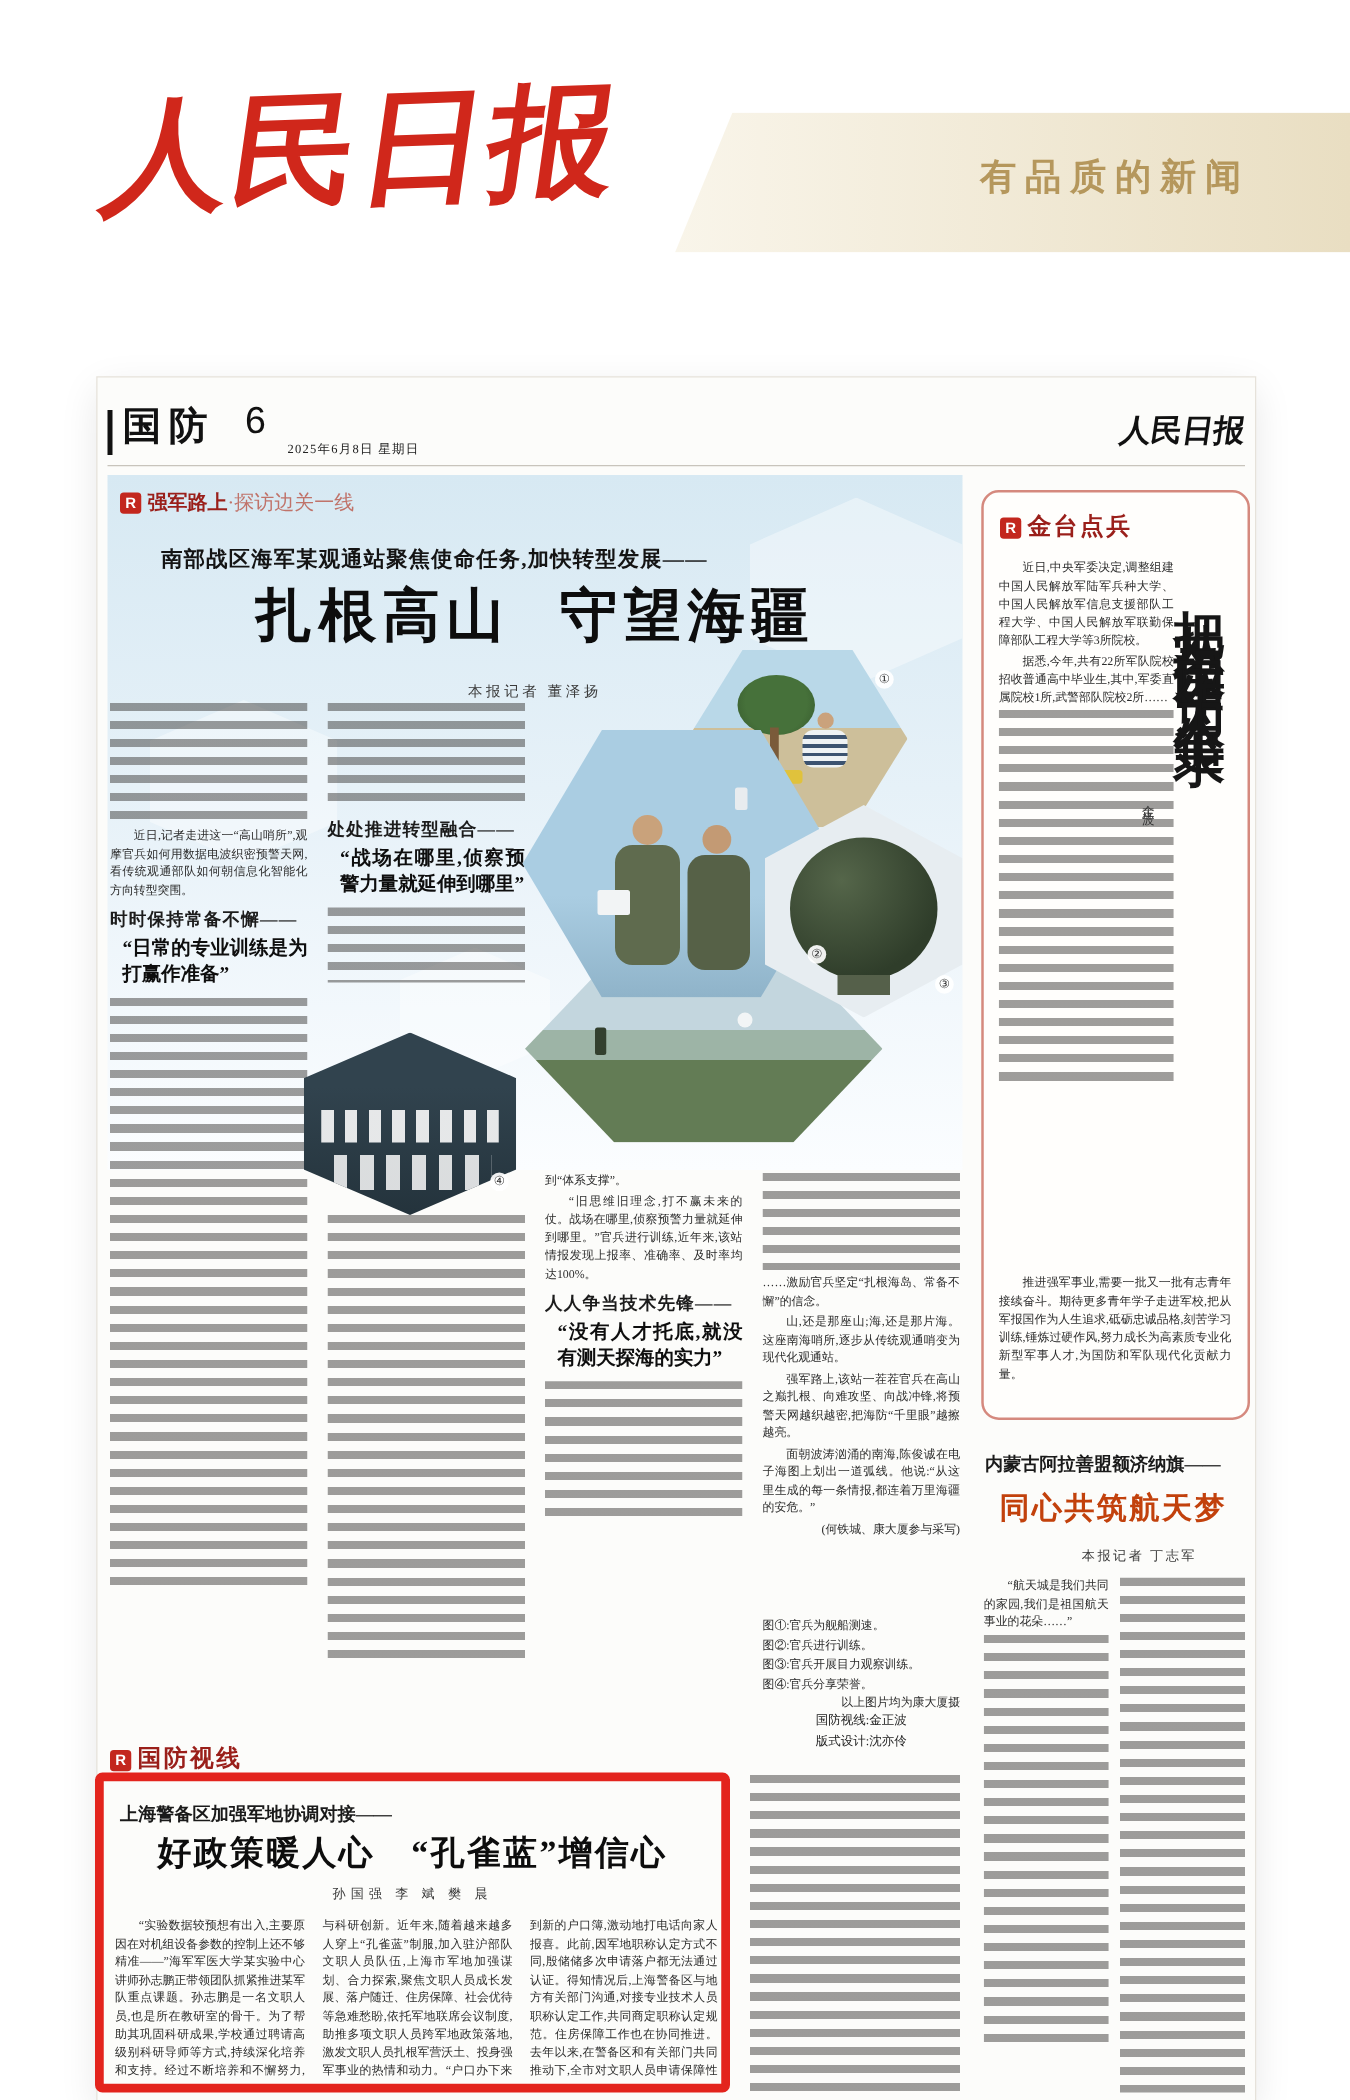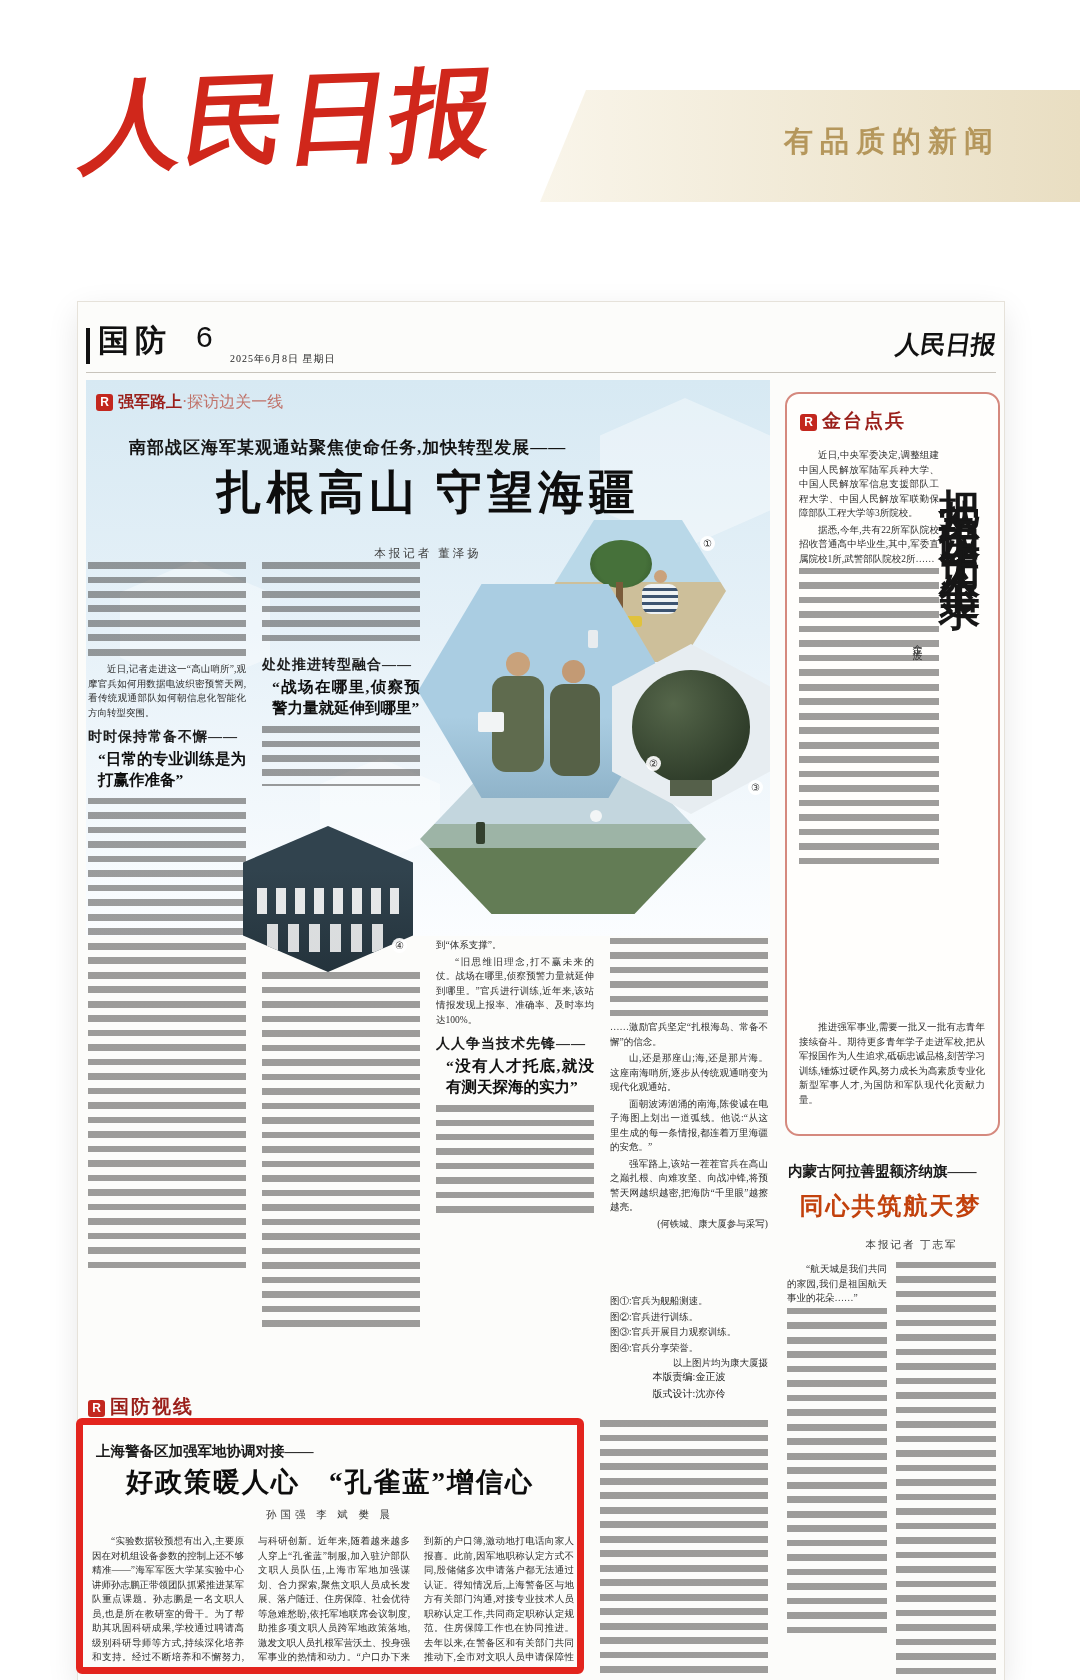--- a/index.html
+++ b/index.html
@@ -13,21 +13,21 @@
   .tagline{color:#b5975c;font-size:29px;letter-spacing:7px;font-weight:bold;}
   
   .page{background:#fcfcfa;box-shadow:0 0 0 1px #e6e2da,0 10px 30px rgba(0,0,0,.10);}
   .rule{background:#c8c4bc;height:1px;}
   .papername{font-weight:bold;transform:skewX(-8deg);font-size:25px;color:#111;}
   .badge{display:inline-block;background:#c3271e;color:#fff;font-weight:bold;font-size:12px;width:17px;height:17px;line-height:17px;text-align:center;border-radius:3px;margin-right:5px;vertical-align:1px;font-family:"Liberation Sans",sans-serif;}
   .kick{font-size:16px;font-weight:bold;color:#9a1f1a;}
   .kick .sub{color:#c0736a;font-weight:normal;}
   .dek{font-size:17px;font-weight:bold;color:#141414;letter-spacing:1px;margin-left:33px;}
   .bighead{font-size:46px;font-weight:900;color:#0d0d0d;letter-spacing:5px;text-align:center;}
-  .bighead span{margin:0 8px;}
+  .bighead span{margin:0 20px;}
   .byline{font-size:11.5px;color:#3a3a3a;letter-spacing:3px;text-align:center;}
   
   .col{font-size:9.5px;line-height:14.5px;text-align:justify;color:#2c2c2c;overflow:hidden;}
   .col p{margin:0 0 2px 0;text-indent:2em;}
   .col p.noind{text-indent:0;}
   .gk{background:repeating-linear-gradient(180deg,rgba(48,46,44,.55) 0 6.5px,rgba(0,0,0,0) 6.5px 14.5px);opacity:.85;margin-bottom:4px;}
   .sh{margin:10px 0 8px 0;}
   .sh .l1{font-size:14px;font-weight:bold;color:#1c1c1c;letter-spacing:1px;}
   .sh .l2{font-size:15.5px;font-weight:800;color:#0e0e0e;line-height:21px;margin-top:3px;padding-left:10px;}
   .note{text-align:right;font-size:9.5px;}
@@ -111,34 +111,34 @@
       <div class="l1">人人争当技术先锋——</div>
       <div class="l2">“没有人才托底,就没有测天探海的实力”</div>
     </div>
     <div class="gk" style="height:110px;"></div>
   </div>
 
   <div class="abs col" style="left:610px;top:938px;width:158px;height:352px;">
     <div class="gk" style="height:78px;"></div>
     <p class="noind">……激励官兵坚定“扎根海岛、常备不懈”的信念。</p>
     <p>山,还是那座山;海,还是那片海。这座南海哨所,逐步从传统观通哨变为现代化观通站。</p>
+    <p>强军路上,该站一茬茬官兵在高山之巅扎根、向难攻坚、向战冲锋,将预警天网越织越密,把海防“千里眼”越擦越亮。</p>
     <p>面朝波涛汹涌的南海,陈俊诚在电子海图上划出一道弧线。他说:“从这里生成的每一条情报,都连着万里海疆的安危。”</p>
-    <p>强军路上,该站一茬茬官兵在高山之巅扎根、向难攻坚、向战冲锋,将预警天网越织越密,把海防“千里眼”越擦越亮。</p>
     <div class="note">(何铁城、康大厦参与采写)</div>
   </div>
 
   <div class="abs col caps" style="left:610px;top:1294px;width:158px;">
     <div>图①:官兵为舰船测速。</div>
     <div>图②:官兵进行训练。</div>
     <div>图③:官兵开展目力观察训练。</div>
     <div>图④:官兵分享荣誉。</div>
     <div style="text-align:right;">以上图片均为康大厦摄</div>
   </div>
   <div class="abs credits" style="left:610px;top:1368px;width:158px;">
-    <div>本版责编:金正波</div>
+    <div>国防视线:金正波</div>
     <div>版式设计:沈亦伶</div>
   </div>
 
   <div class="abs hexF" style="left:550px;top:520px;width:176px;height:142px;z-index:4;background:linear-gradient(180deg,#b9d8e8 0 44%,#cdbf9a 44% 100%);">
     <div class="abs" style="left:40px;top:20px;width:62px;height:48px;border-radius:50%;background:radial-gradient(circle at 50% 45%,#46713a 0 60%,#35582c 100%);"></div>
     <div class="abs" style="left:66px;top:62px;width:7px;height:34px;background:#7a5b3a;"></div>
     <div class="abs" style="left:92px;top:64px;width:36px;height:30px;border-radius:9px;background:repeating-linear-gradient(180deg,#eef2f4 0 4px,#3c5370 4px 7px);"></div>
     <div class="abs" style="left:104px;top:50px;width:13px;height:13px;border-radius:50%;background:#caa27c;"></div>
     <div class="abs" style="left:74px;top:96px;width:18px;height:11px;border-radius:3px;background:#e0c23c;"></div>
   </div>

